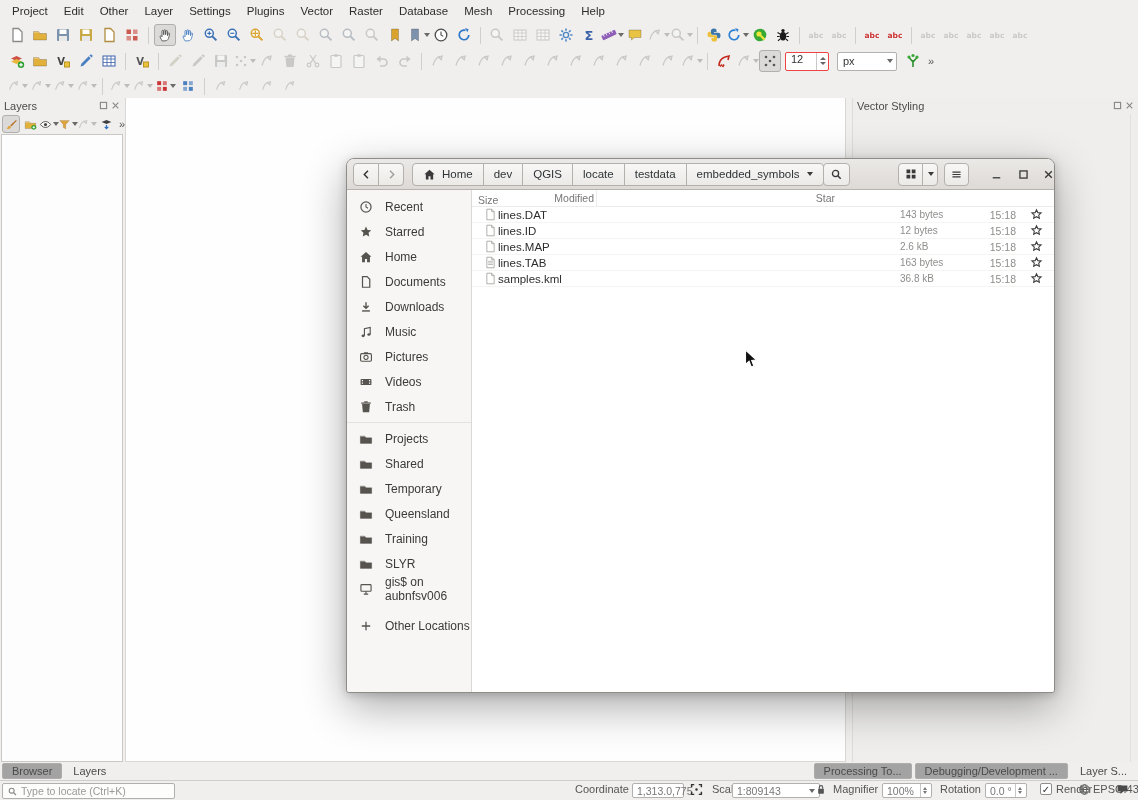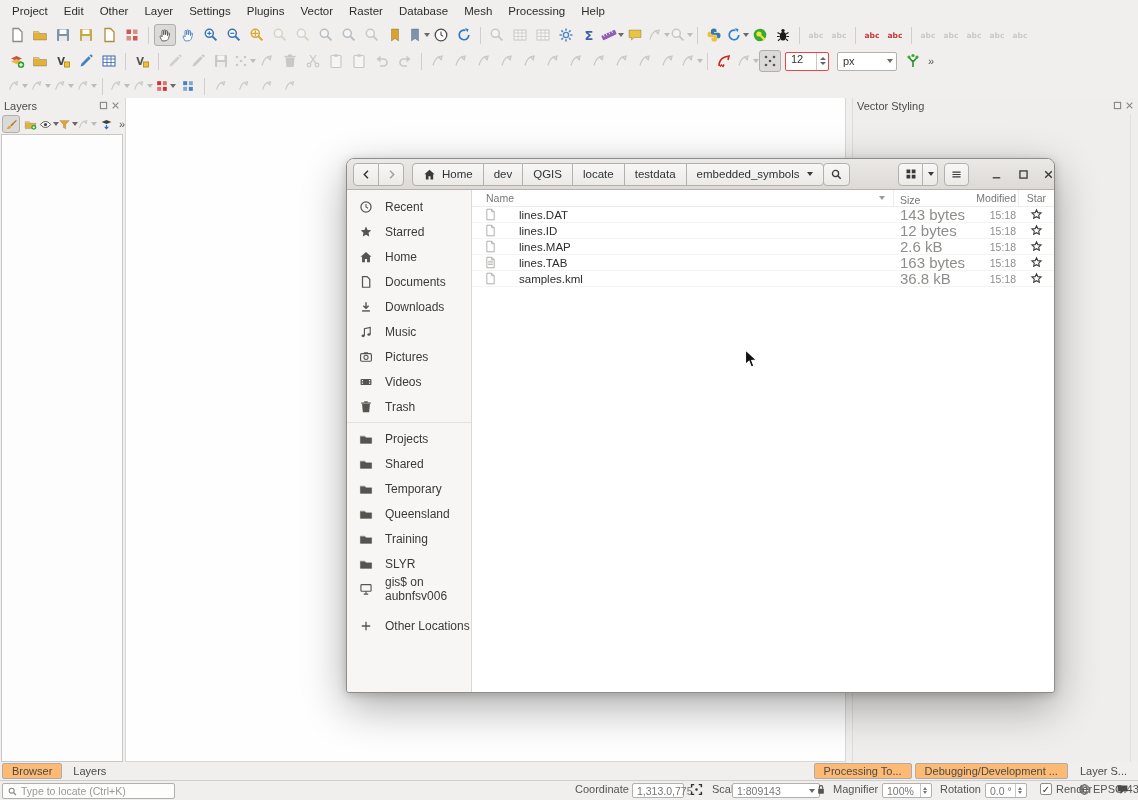--- a/index.html
+++ b/index.html
@@ -35,21 +35,21 @@
 #layers-tb{display:flex;align-items:center;padding:1px 2px;gap:1px}
 #layers-tb .ticon{width:18px;height:18px}
 #layers-content{position:absolute;left:1px;right:1px;top:36px;bottom:0;background:#fdfdfd;border:1px solid #c9c8c6}
 #canvas{position:absolute;left:125px;top:98px;width:721px;bottom:38px;background:#fefefe;border:1px solid #d8d7d5;border-top:none}
 #styling-panel{position:absolute;right:0;top:98px;width:286px;bottom:38px;background:#efeeed;border-left:1px solid #dddcda}
 #styling-panel .vline{position:absolute;right:7px;top:16px;bottom:0;width:1px;background:#e2e1df}
 
 #tabs-left{position:absolute;left:2px;bottom:20px;height:18px;display:flex;align-items:center;gap:2px}
 #tabs-right{position:absolute;right:2px;bottom:20px;height:18px;display:flex;align-items:center;gap:3px}
 .dtab{font-size:11px;color:#4a4a4a;padding:1px 9px}
-.dtab.raised{background:#fdba74;border:1px solid #aeadab;border-radius:2px}
+.dtab.raised{background:#a3a3a3;border:1px solid #aeadab;border-radius:2px}
 #statusbar{position:absolute;left:0;right:0;bottom:0;height:20px;border-top:1px solid #cfcecd;background:#f0efee;font-size:11px;color:#555}
 .sb-abs{position:absolute;top:2px;display:flex;align-items:center}
 #locate{left:2px;width:173px;height:16px;background:#fdfdfc;border:1px solid #b0b0ae;border-radius:2px;padding:0 4px;display:flex;align-items:center;gap:3px}
 #locate input{border:none;outline:none;background:transparent;font-size:10.5px;width:140px;color:#333;font-family:"Liberation Sans",sans-serif}
 #locate input::placeholder{color:#9a9a98}
 .sb-field{background:#fff;border:1px solid #b2b1af;border-radius:2px;height:15px;display:flex;align-items:center;padding:0 4px;font-size:10.5px;color:#777}
 .sb-spin{border-left:1px solid #c9c8c6;height:100%;margin-left:3px;display:flex;flex-direction:column;justify-content:center;gap:1px;padding-left:2px}
 .sb-spin i{width:0;height:0;border-left:2.5px solid transparent;border-right:2.5px solid transparent}
 .sb-spin i.up{border-bottom:3px solid #777}
 .sb-spin i.dn{border-top:3px solid #777}
@@ -71,22 +71,22 @@
 .sbspace{height:12px}
 #fm-main{flex:1;background:#fff;position:relative}
 #fm-cols{height:17px;display:flex;align-items:center;font-size:10.5px;color:#777;border-bottom:1px solid #ececea}
 .col-name{width:422px;padding-left:14px;display:flex;align-items:center;border-right:1px solid #ececea;height:100%}
 .col-name .sp{flex:1}
 .col-size{width:83px;padding-left:6px;height:100%;display:flex;align-items:flex-end}
 .col-mod{width:41px;height:100%;display:flex;align-items:center;justify-content:flex-end;padding-right:2px}
 .col-star{flex:1;height:100%;display:flex;align-items:center;justify-content:center;border-left:1px solid #ececea}
 .sortc{width:0;height:0;border-left:3.5px solid transparent;border-right:3.5px solid transparent;border-top:4px solid #9a9a98;margin-right:8px}
 .frow{height:16px;display:flex;align-items:center;border-bottom:1px solid #f4f4f2}
-.f-name{width:422px;display:flex;align-items:center;gap:22px;padding-left:12px;font-size:11.5px;color:#2d2d2d}
-.f-size{width:83px;padding-left:6px;font-size:15px;color:#8e8e8c}
+.f-name{width:422px;display:flex;align-items:center;gap:1px;padding-left:12px;font-size:11.5px;color:#2d2d2d}
+.f-size{width:83px;padding-left:6px;font-size:10px;color:#8e8e8c}
 .f-mod{width:41px;text-align:right;font-size:10.5px;color:#8e8e8c;padding-right:2px}
 .f-star{flex:1;display:flex;align-items:center;justify-content:center}
 #cursor{position:absolute;left:744px;top:349px;z-index:60}
 </style>
 </head>
 <body>
 
 <div id="menubar">
     <span class="mi">Project</span>
     <span class="mi">Edit</span>
@@ -1223,25 +1223,20 @@
           <span style="display: flex;">
             <svg width="14" height="14" viewBox="0 0 16 16">
               <path d="M8 3.2v9.6M3.2 8h9.6" stroke="#57534e" stroke-width="1.5"></path>
             </svg>
           </span>
           <span>Other Locations</span>
         </div>
       </div>
     <div id="fm-main">
       <div id="fm-cols">
-        <div class="col-name">
-            <span>Name</span>
-            <span class="sp"></span>
-            <span class="sortc"></span>
-          </div>
         <div class="col-size">
             <span>Size</span>
           </div>
         <div class="col-mod">
             <span>Modified</span>
           </div>
         <div class="col-star">
             <span>Star</span>
           </div>
       </div>

